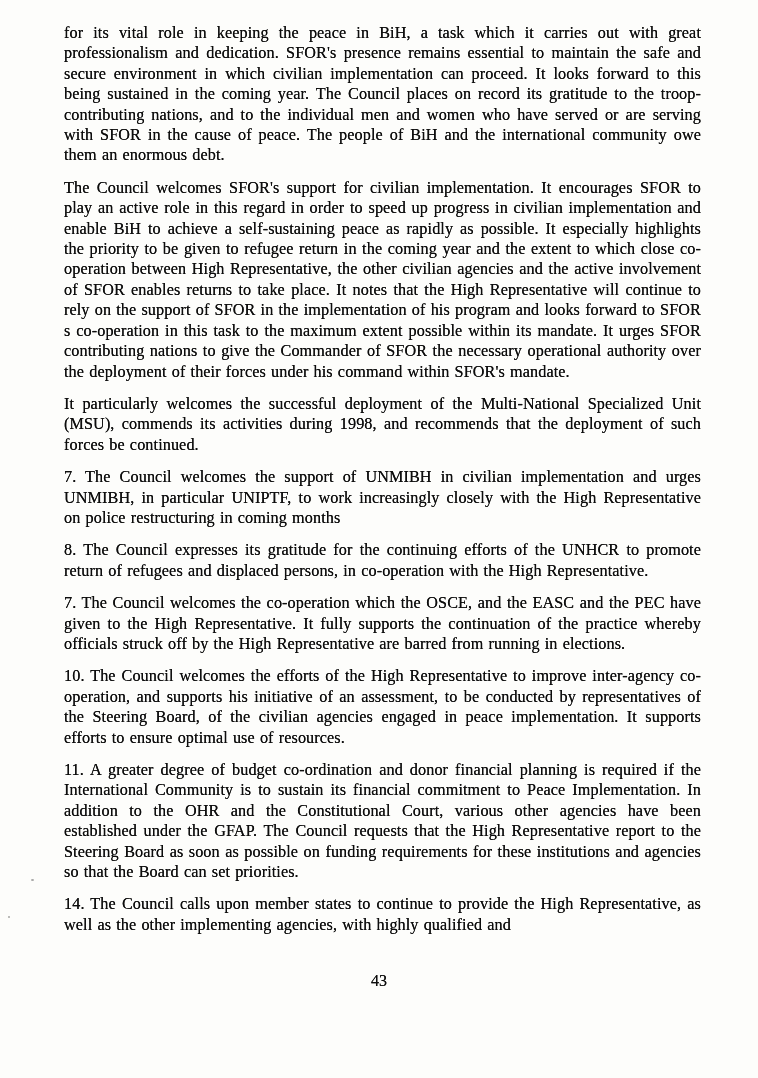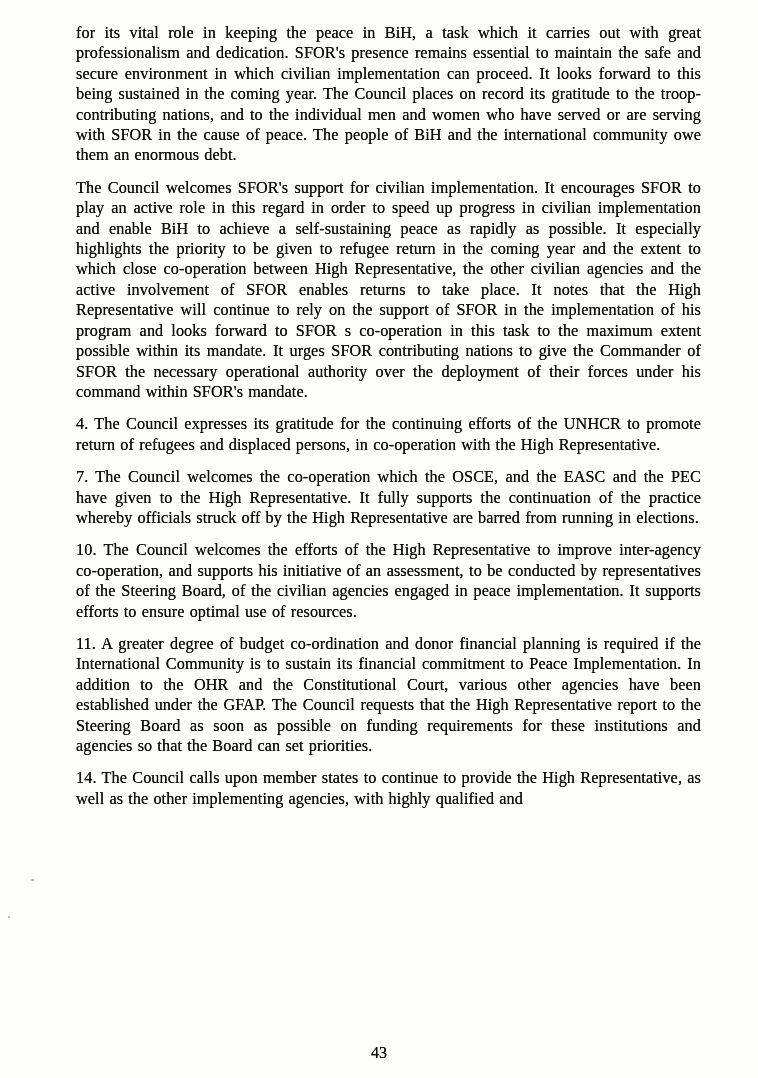--- a/index.html
+++ b/index.html
@@ -23,25 +23,25 @@
     width: 637px;
     text-align: justify;
     font-size: 16.2px;
     line-height: 20.4px;
     word-spacing: 0.06em;
     letter-spacing: 0.1px;
     
     text-shadow: 0 0 0.55px rgba(0,0,0,0.85);
   }
   .para {
-    margin: 0 0 12px 12px;
+    margin: 0 0 12px 0;
   }
   .page-number {
     position: absolute;
-    top: 1044px;
+    top: 972px;
     left: 0;
     width: 100%;
     text-align: center;
     font-size: 16px;
     text-shadow: 0 0 0.55px rgba(0,0,0,0.85);
   }
   .speck {
     position: absolute;
     background: rgba(60,60,60,0.45);
     border-radius: 50%;
@@ -49,21 +49,23 @@
   .speck-1 { left: 31px; top: 879px; width: 3px; height: 2px; }
   .speck-2 { left: 8px; top: 916px; width: 2px; height: 2px; }
 </style>
 </head>
 <body>
 
 <div class="page">
   <main class="content">
     <p class="para">for its vital role in keeping the peace in BiH, a task which it carries out with great professionalism and dedication. SFOR's presence remains essential to maintain the safe and secure environment in which civilian implementation can proceed. It looks forward to this being sustained in the coming year. The Council places on record its gratitude to the troop-contributing nations, and to the individual men and women who have served or are serving with SFOR in the cause of peace. The people of BiH and the international community owe them an enormous debt.</p>
     <p class="para">The Council welcomes SFOR's support for civilian implementation. It encourages SFOR to play an active role in this regard in order to speed up progress in civilian implementation and enable BiH to achieve a self-sustaining peace as rapidly as possible. It especially highlights the priority to be given to refugee return in the coming year and the extent to which close co-operation between High Representative, the other civilian agencies and the active involvement of SFOR enables returns to take place. It notes that the High Representative will continue to rely on the support of SFOR in the implementation of his program and looks forward to SFOR s co-operation in this task to the maximum extent possible within its mandate. It urges SFOR contributing nations to give the Commander of SFOR the necessary operational authority over the deployment of their forces under his command within SFOR's mandate.</p>
-    <p class="para">4. The Council expresses its gratitude for the continuing efforts of the UNHCR to promote return of refugees and displaced persons, in co-operation with the High Representative.</p>
+    <p class="para">It particularly welcomes the successful deployment of the Multi-National Specialized Unit (MSU), commends its activities during 1998, and recommends that the deployment of such forces be continued.</p>
+    <p class="para">7. The Council welcomes the support of UNMIBH in civilian implementation and urges UNMIBH, in particular UNIPTF, to work increasingly closely with the High Representative on police restructuring in coming months</p>
+    <p class="para">8. The Council expresses its gratitude for the continuing efforts of the UNHCR to promote return of refugees and displaced persons, in co-operation with the High Representative.</p>
     <p class="para">7. The Council welcomes the co-operation which the OSCE, and the EASC and the PEC have given to the High Representative. It fully supports the continuation of the practice whereby officials struck off by the High Representative are barred from running in elections.</p>
     <p class="para">10. The Council welcomes the efforts of the High Representative to improve inter-agency co-operation, and supports his initiative of an assessment, to be conducted by representatives of the Steering Board, of the civilian agencies engaged in peace implementation. It supports efforts to ensure optimal use of resources.</p>
     <p class="para">11. A greater degree of budget co-ordination and donor financial planning is required if the International Community is to sustain its financial commitment to Peace Implementation. In addition to the OHR and the Constitutional Court, various other agencies have been established under the GFAP. The Council requests that the High Representative report to the Steering Board as soon as possible on funding requirements for these institutions and agencies so that the Board can set priorities.</p>
     <p class="para">14. The Council calls upon member states to continue to provide the High Representative, as well as the other implementing agencies, with highly qualified and</p>
   </main>
 
   <div class="speck speck-1"></div>
   <div class="speck speck-2"></div>
 
   <footer class="page-number">43</footer>

